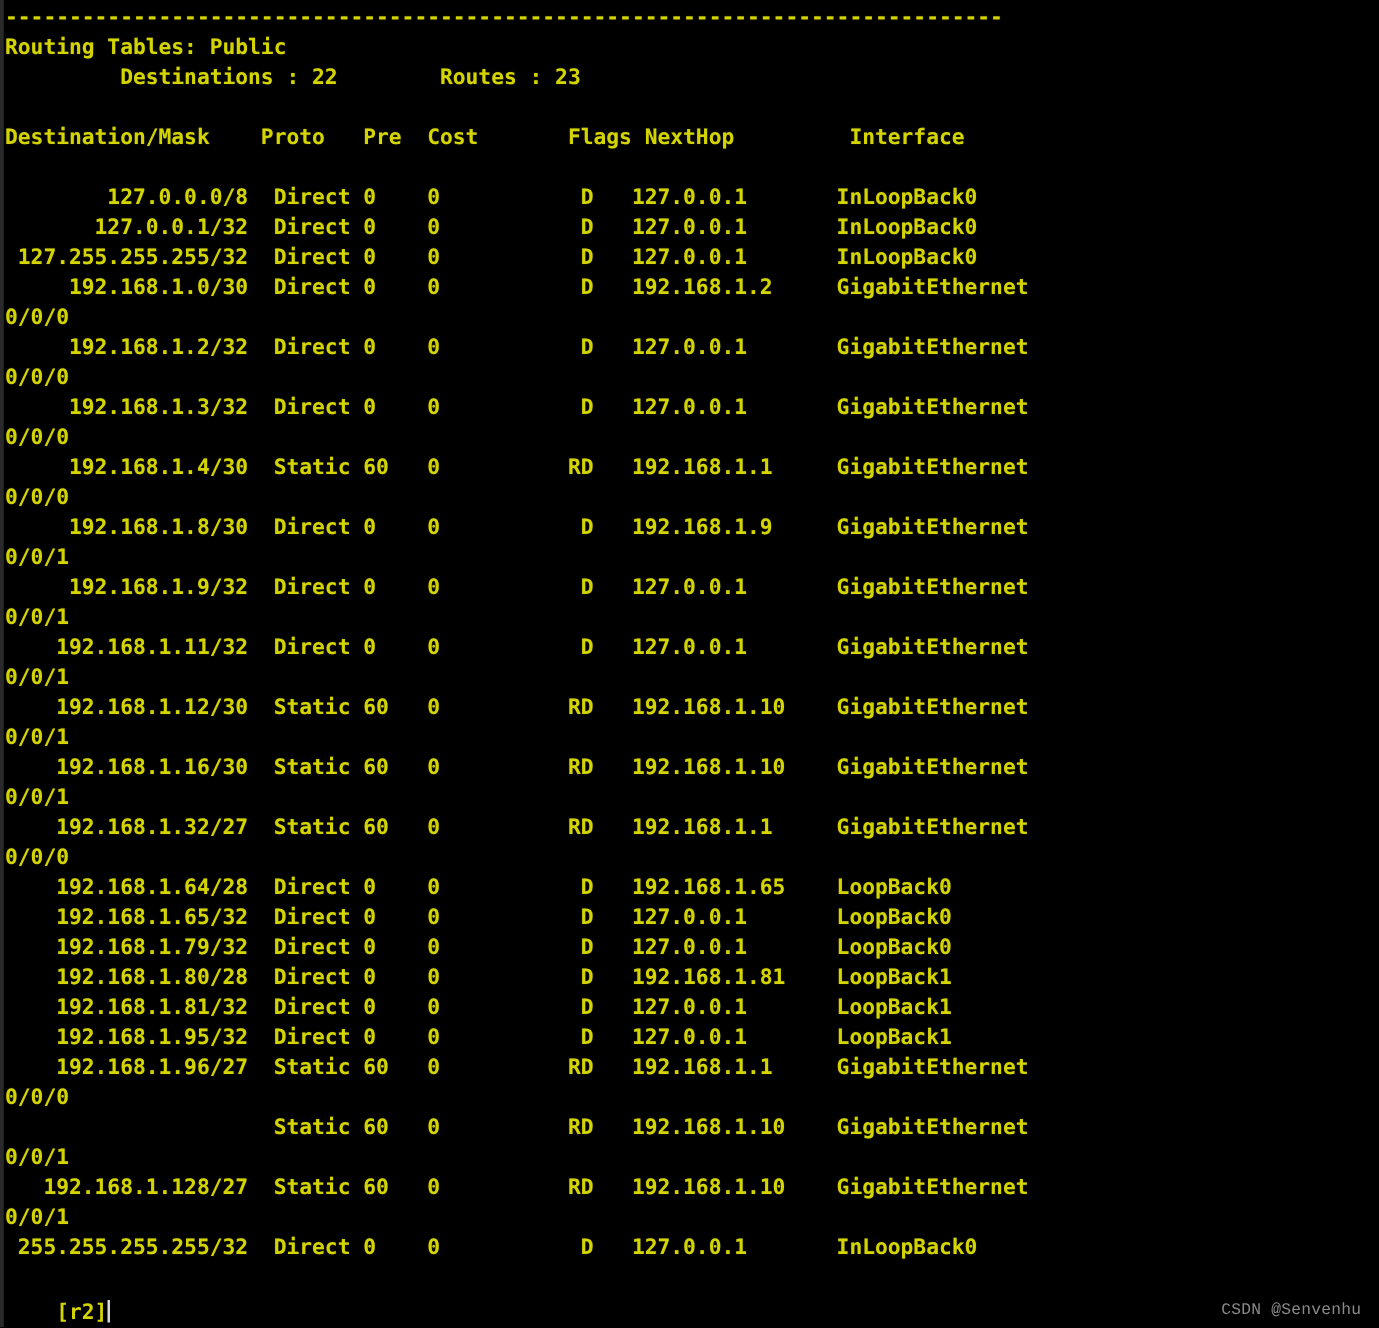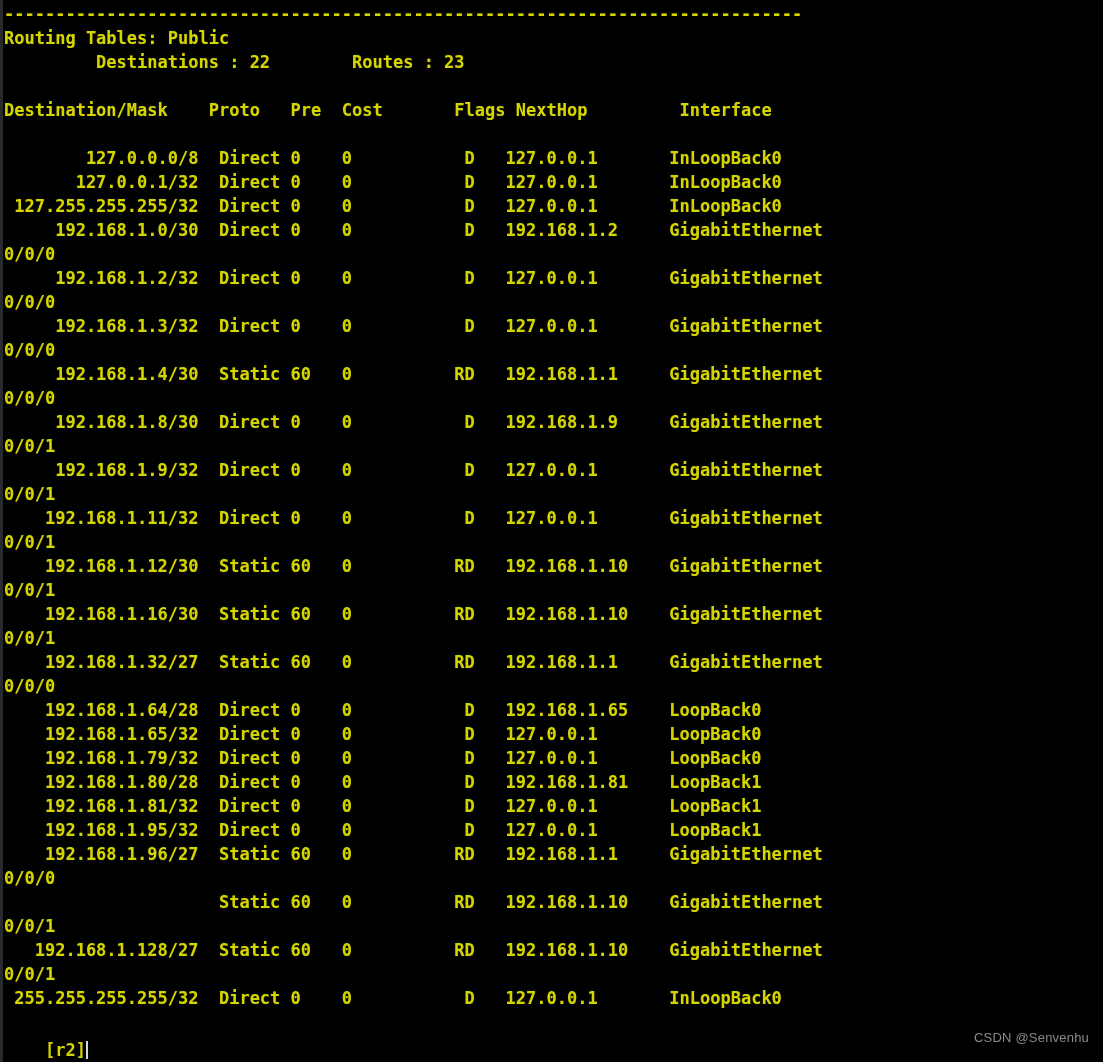--- a/index.html
+++ b/index.html
@@ -59,22 +59,22 @@
   .cursor {
     display: inline-block;
     width: 2px;
     height: 18px;
     background: #d8d8d8;
     vertical-align: -3px;
   }
   #watermark {
     position: absolute;
     right: 14px;
-    bottom: 12px;
-    font-family: Liberation Sans, sans-serif;
+    bottom: 2px;
+    font-family: Liberation Mono, monospace;
     font-size: 13px;
     font-weight: normal;
     color: #8a8a8a;
     letter-spacing: 0.2px;
   }
 </style>
 </head>
 <body>
 
 <div id="terminal">

